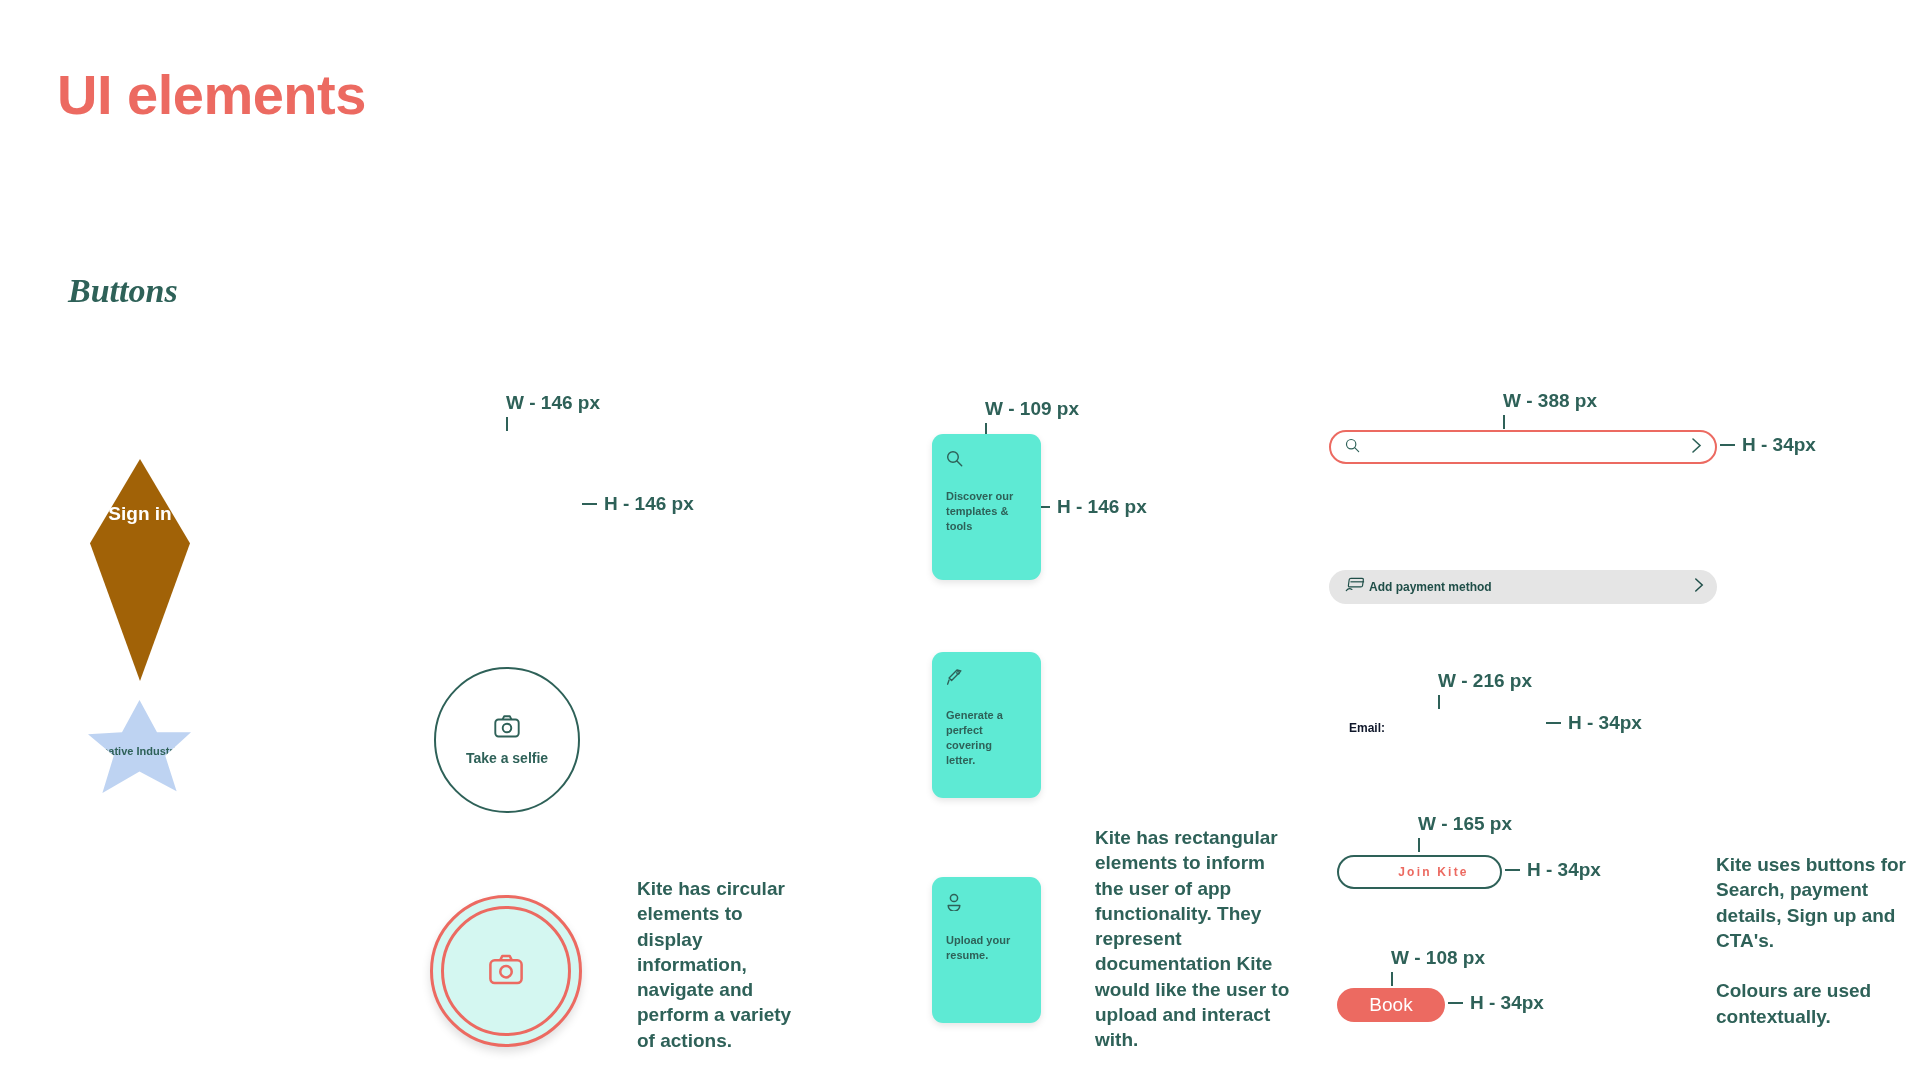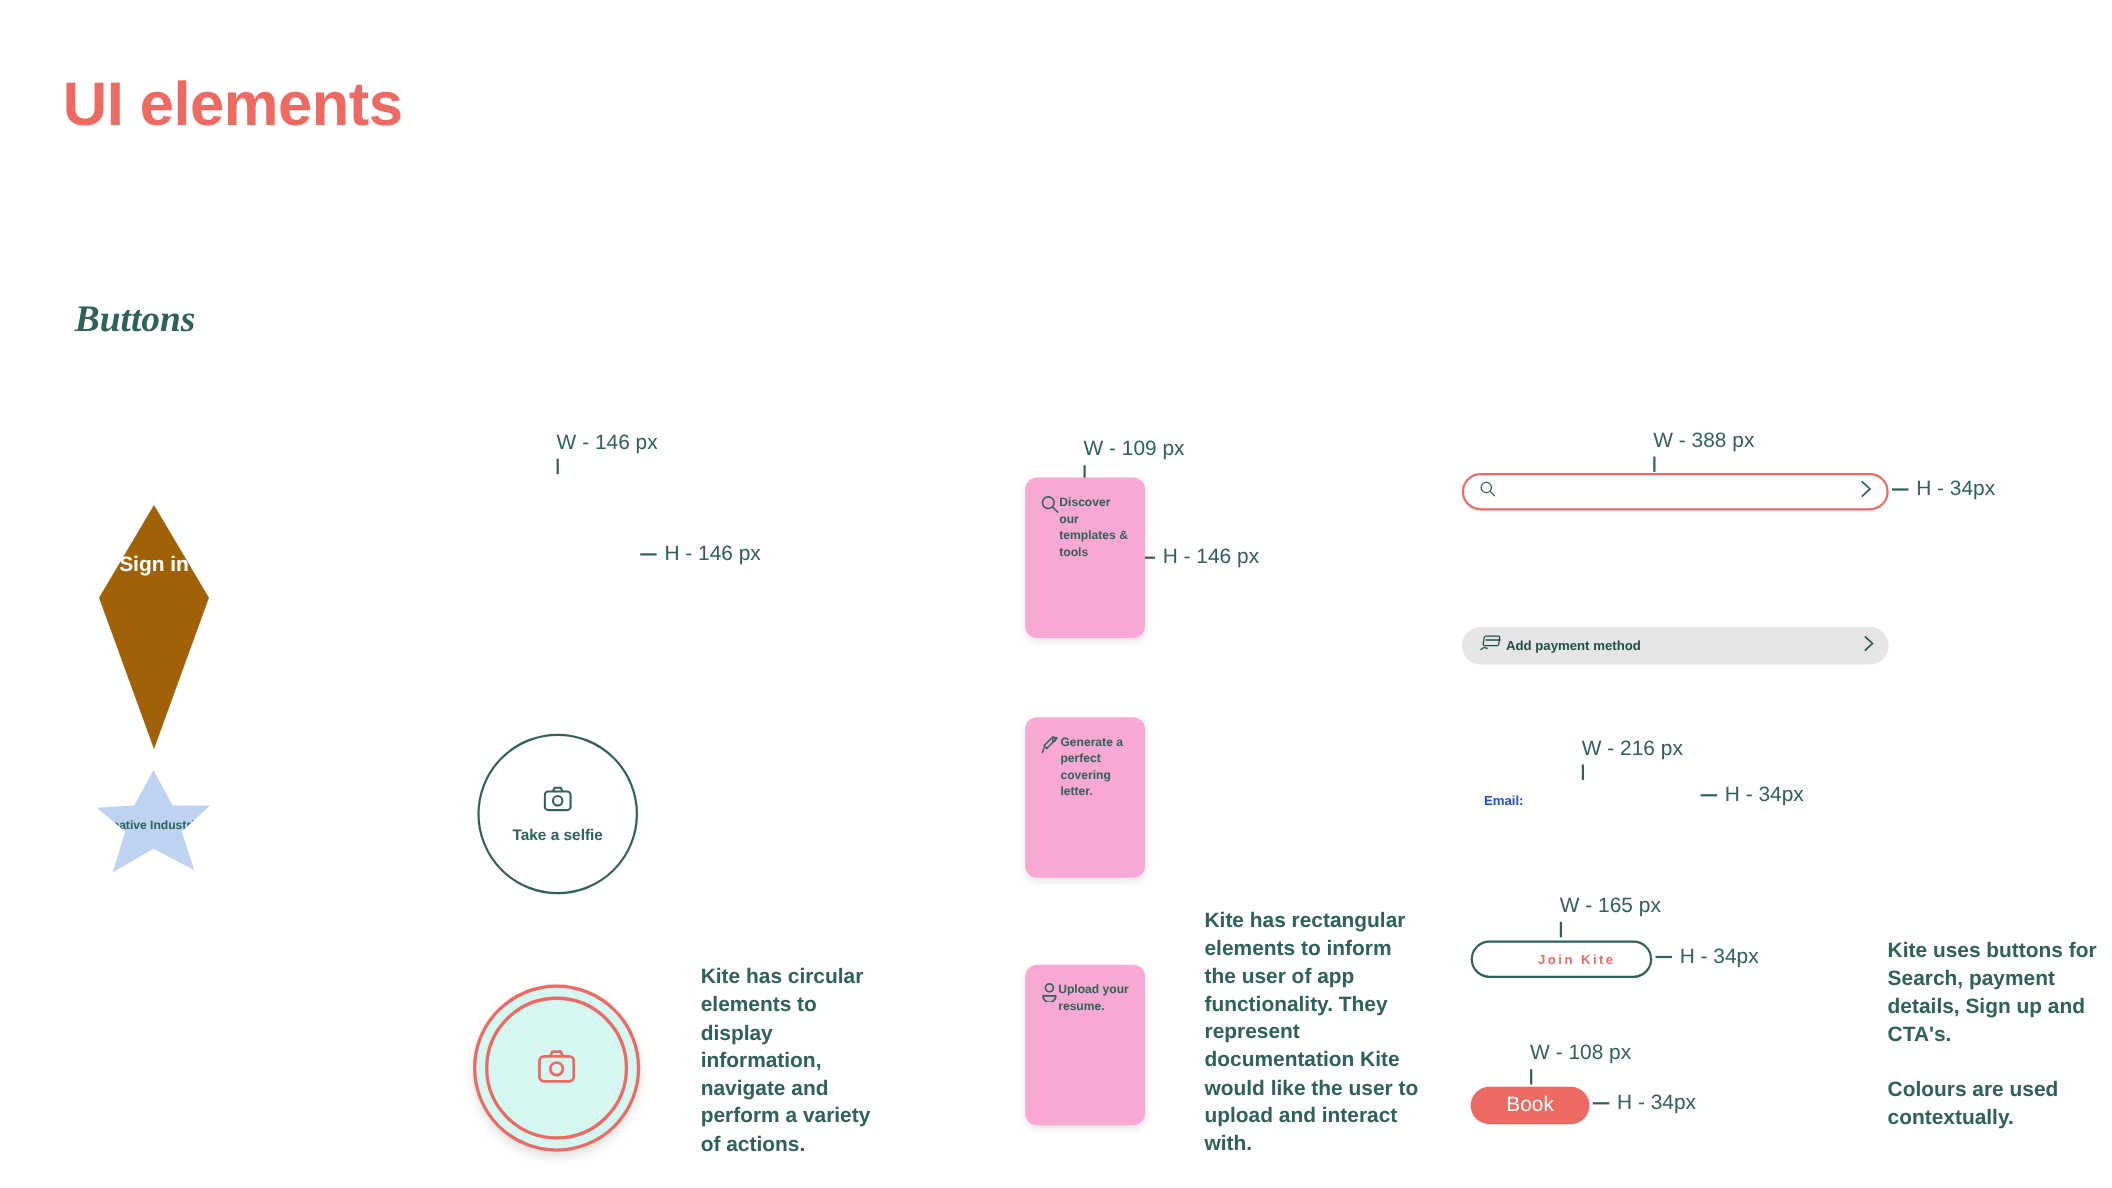--- a/index.html
+++ b/index.html
@@ -22,21 +22,21 @@
     font-family: "Liberation Serif", serif;
     font-style: italic; font-weight: bold;
     font-size: 34px; color: #2E6158;
   }
 
   
   .dim {
     position: absolute;
     color: #2E6158;
     font-size: 19px;
-    font-weight: normal;
+    font-weight: bold;
     white-space: nowrap;
   }
   .dim .tick-v {
     display: block;
     width: 2px; height: 14px;
     background: #2E6158;
     margin-top: 3px;
   }
   .dim-h { display: flex; align-items: center; gap: 7px; }
   .dim-h .tick-h {
@@ -104,24 +104,24 @@
   .circle-double::before {
     content: ""; position: absolute;
     left: 8px; top: 8px; right: 8px; bottom: 8px;
     border: 3px solid #EC6A61; border-radius: 50%;
   }
 
   
   .card {
     position: absolute;
     width: 109px; height: 146px;
-    background: #f9a8d4; border-radius: 11px;
+    background: #5eead4; border-radius: 11px;
     padding: 16px 12px 12px 14px;
     box-shadow: 0 3px 7px rgba(0,0,0,0.10);
-    display: flex; flex-direction: row;
+    display: flex; flex-direction: column;
   }
   .card .card-icon { margin-bottom: 18px; }
   .card .card-text {
     color: #2E6158; font-size: 11px; font-weight: bold;
     line-height: 1.36; white-space: pre-line;
   }
 
   
   .search-bar {
     position: absolute; left: 1329px; top: 430px;
@@ -141,21 +141,21 @@
     padding: 0 12px 0 14px; gap: 14px;
   }
   .pay-bar .pay-label {
     color: #1F4E48; font-size: 12px; font-weight: bold;
     flex: 1; margin-left: 26px;
   }
 
   
   .email-label {
     position: absolute; left: 1349px; top: 721px;
-    color: #1d4ed8; font-size: 12px; font-weight: bold;
+    color: #0f172a; font-size: 12px; font-weight: bold;
   }
 
   
   .join-btn {
     position: absolute; left: 1337px; top: 855px;
     width: 165px; height: 34px;
     border: 2.5px solid #2E6158; border-radius: 18px;
     display: flex; align-items: center; justify-content: center;
   }
   .join-btn span {

